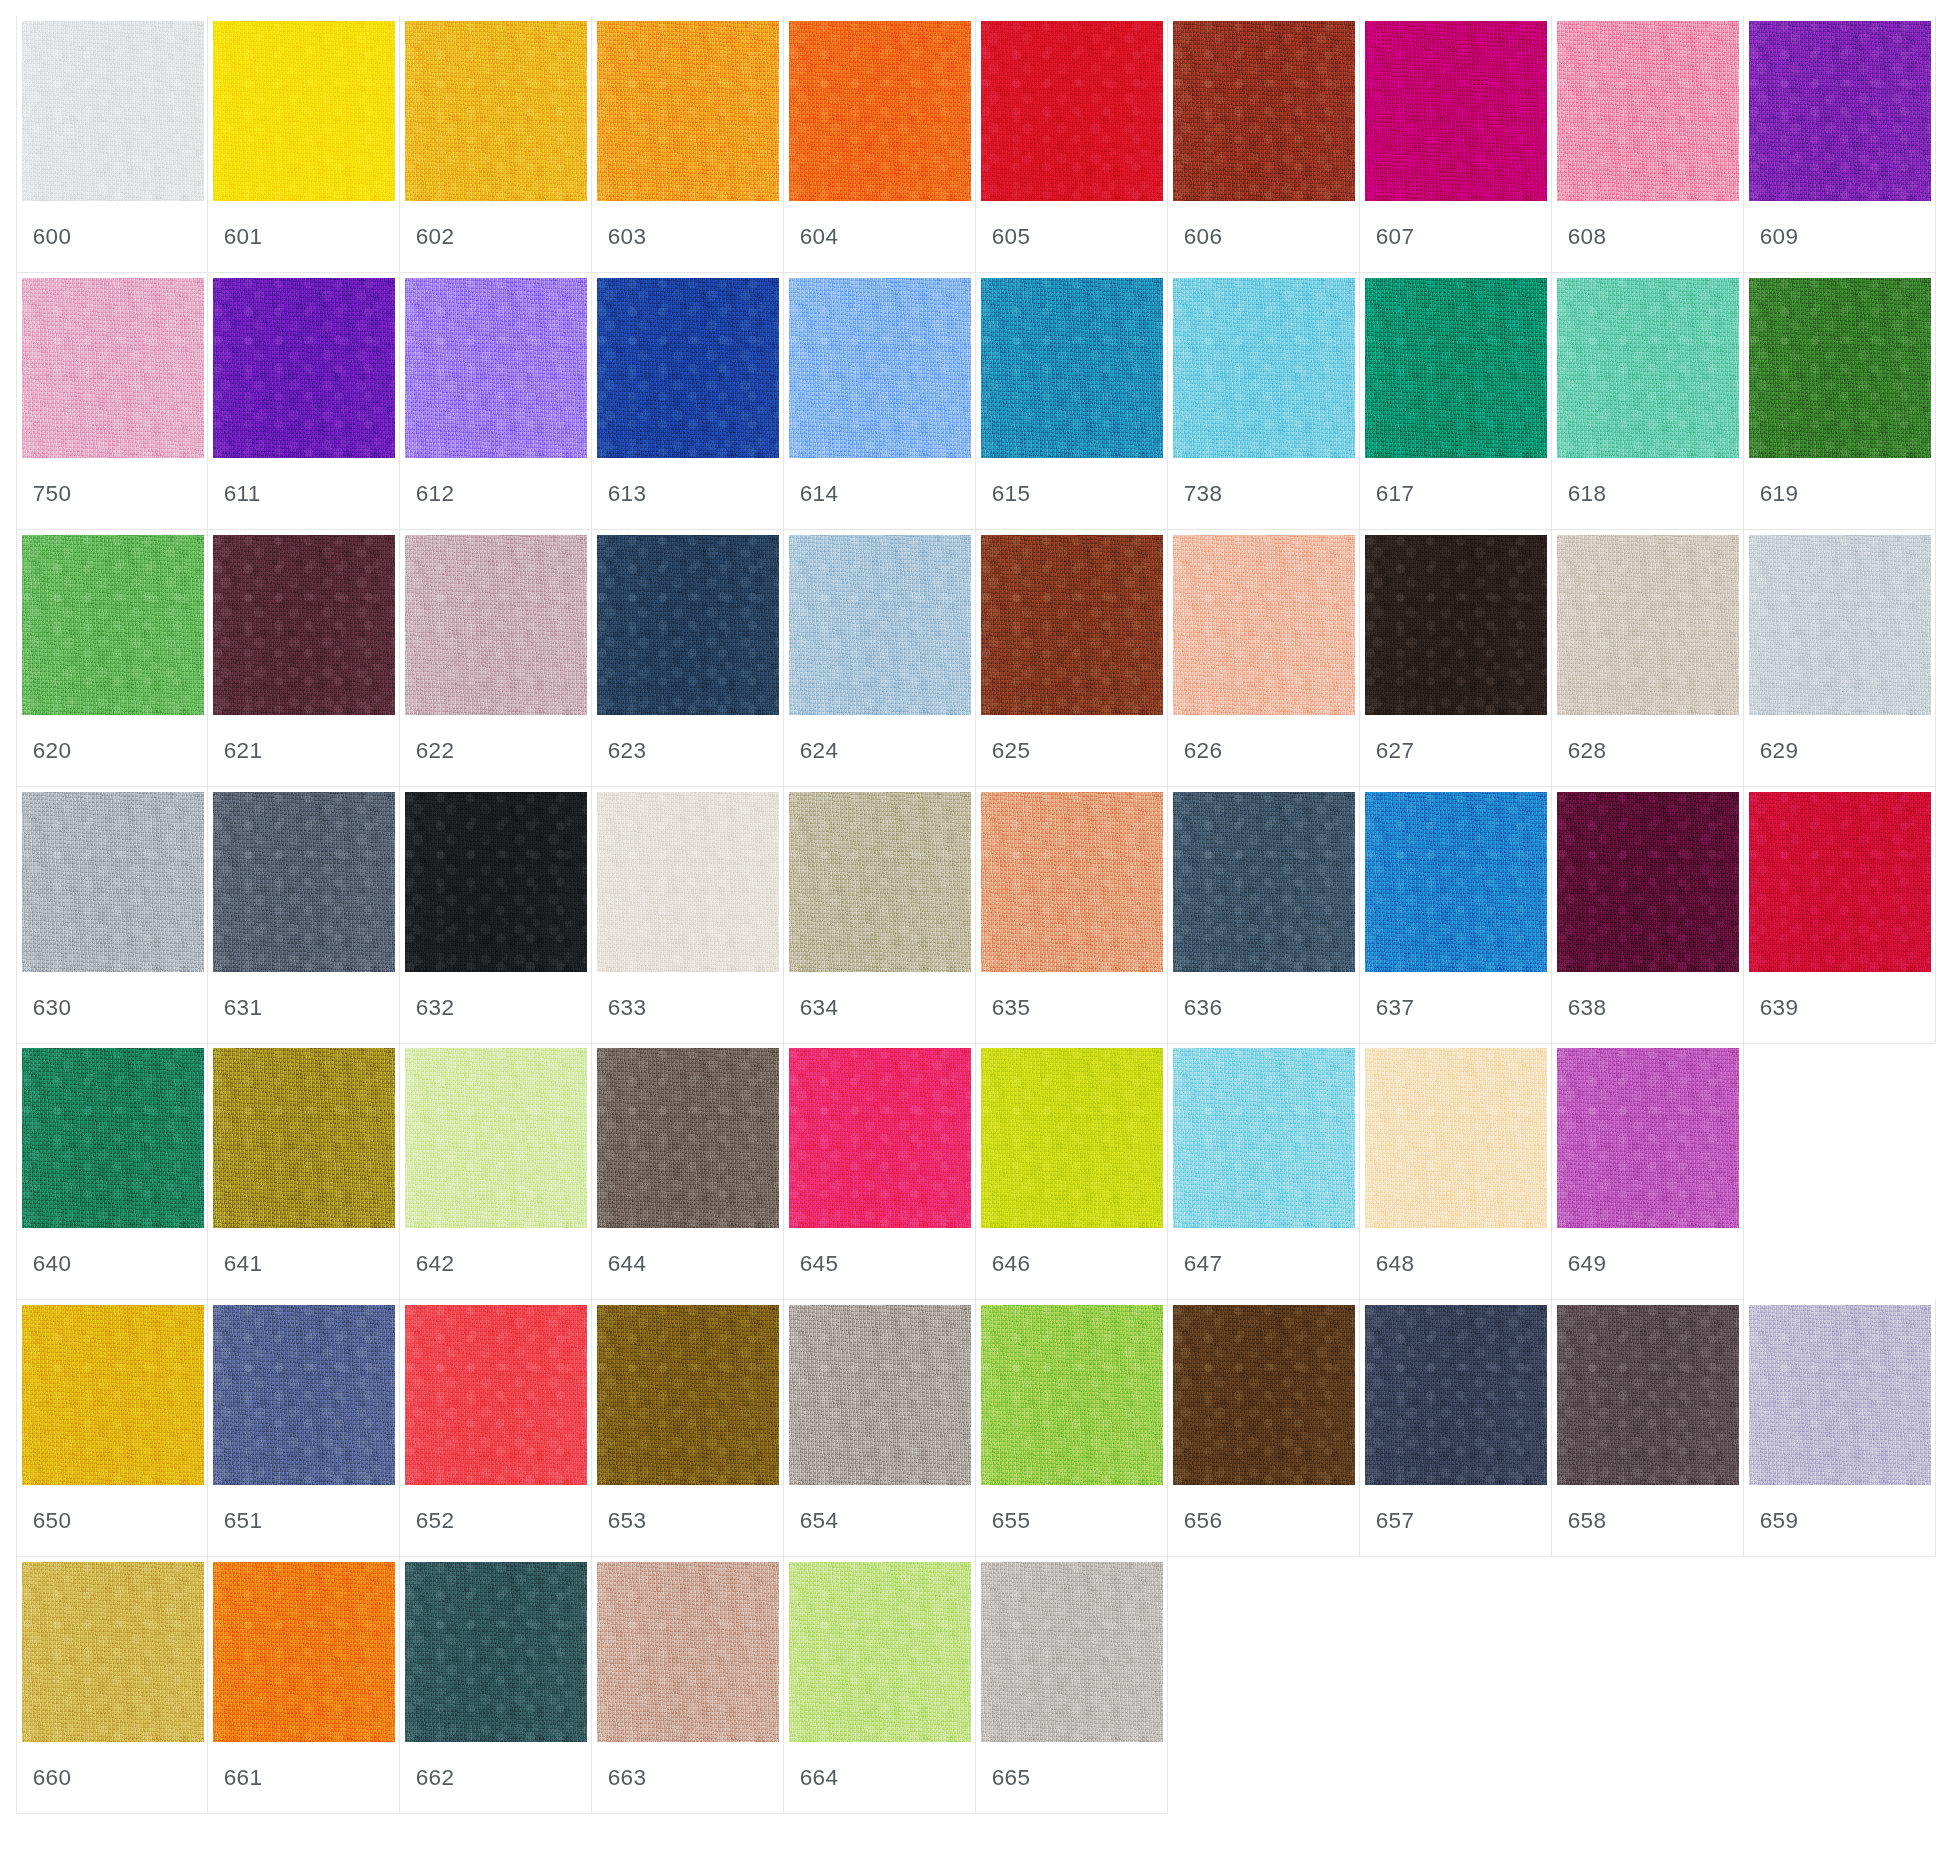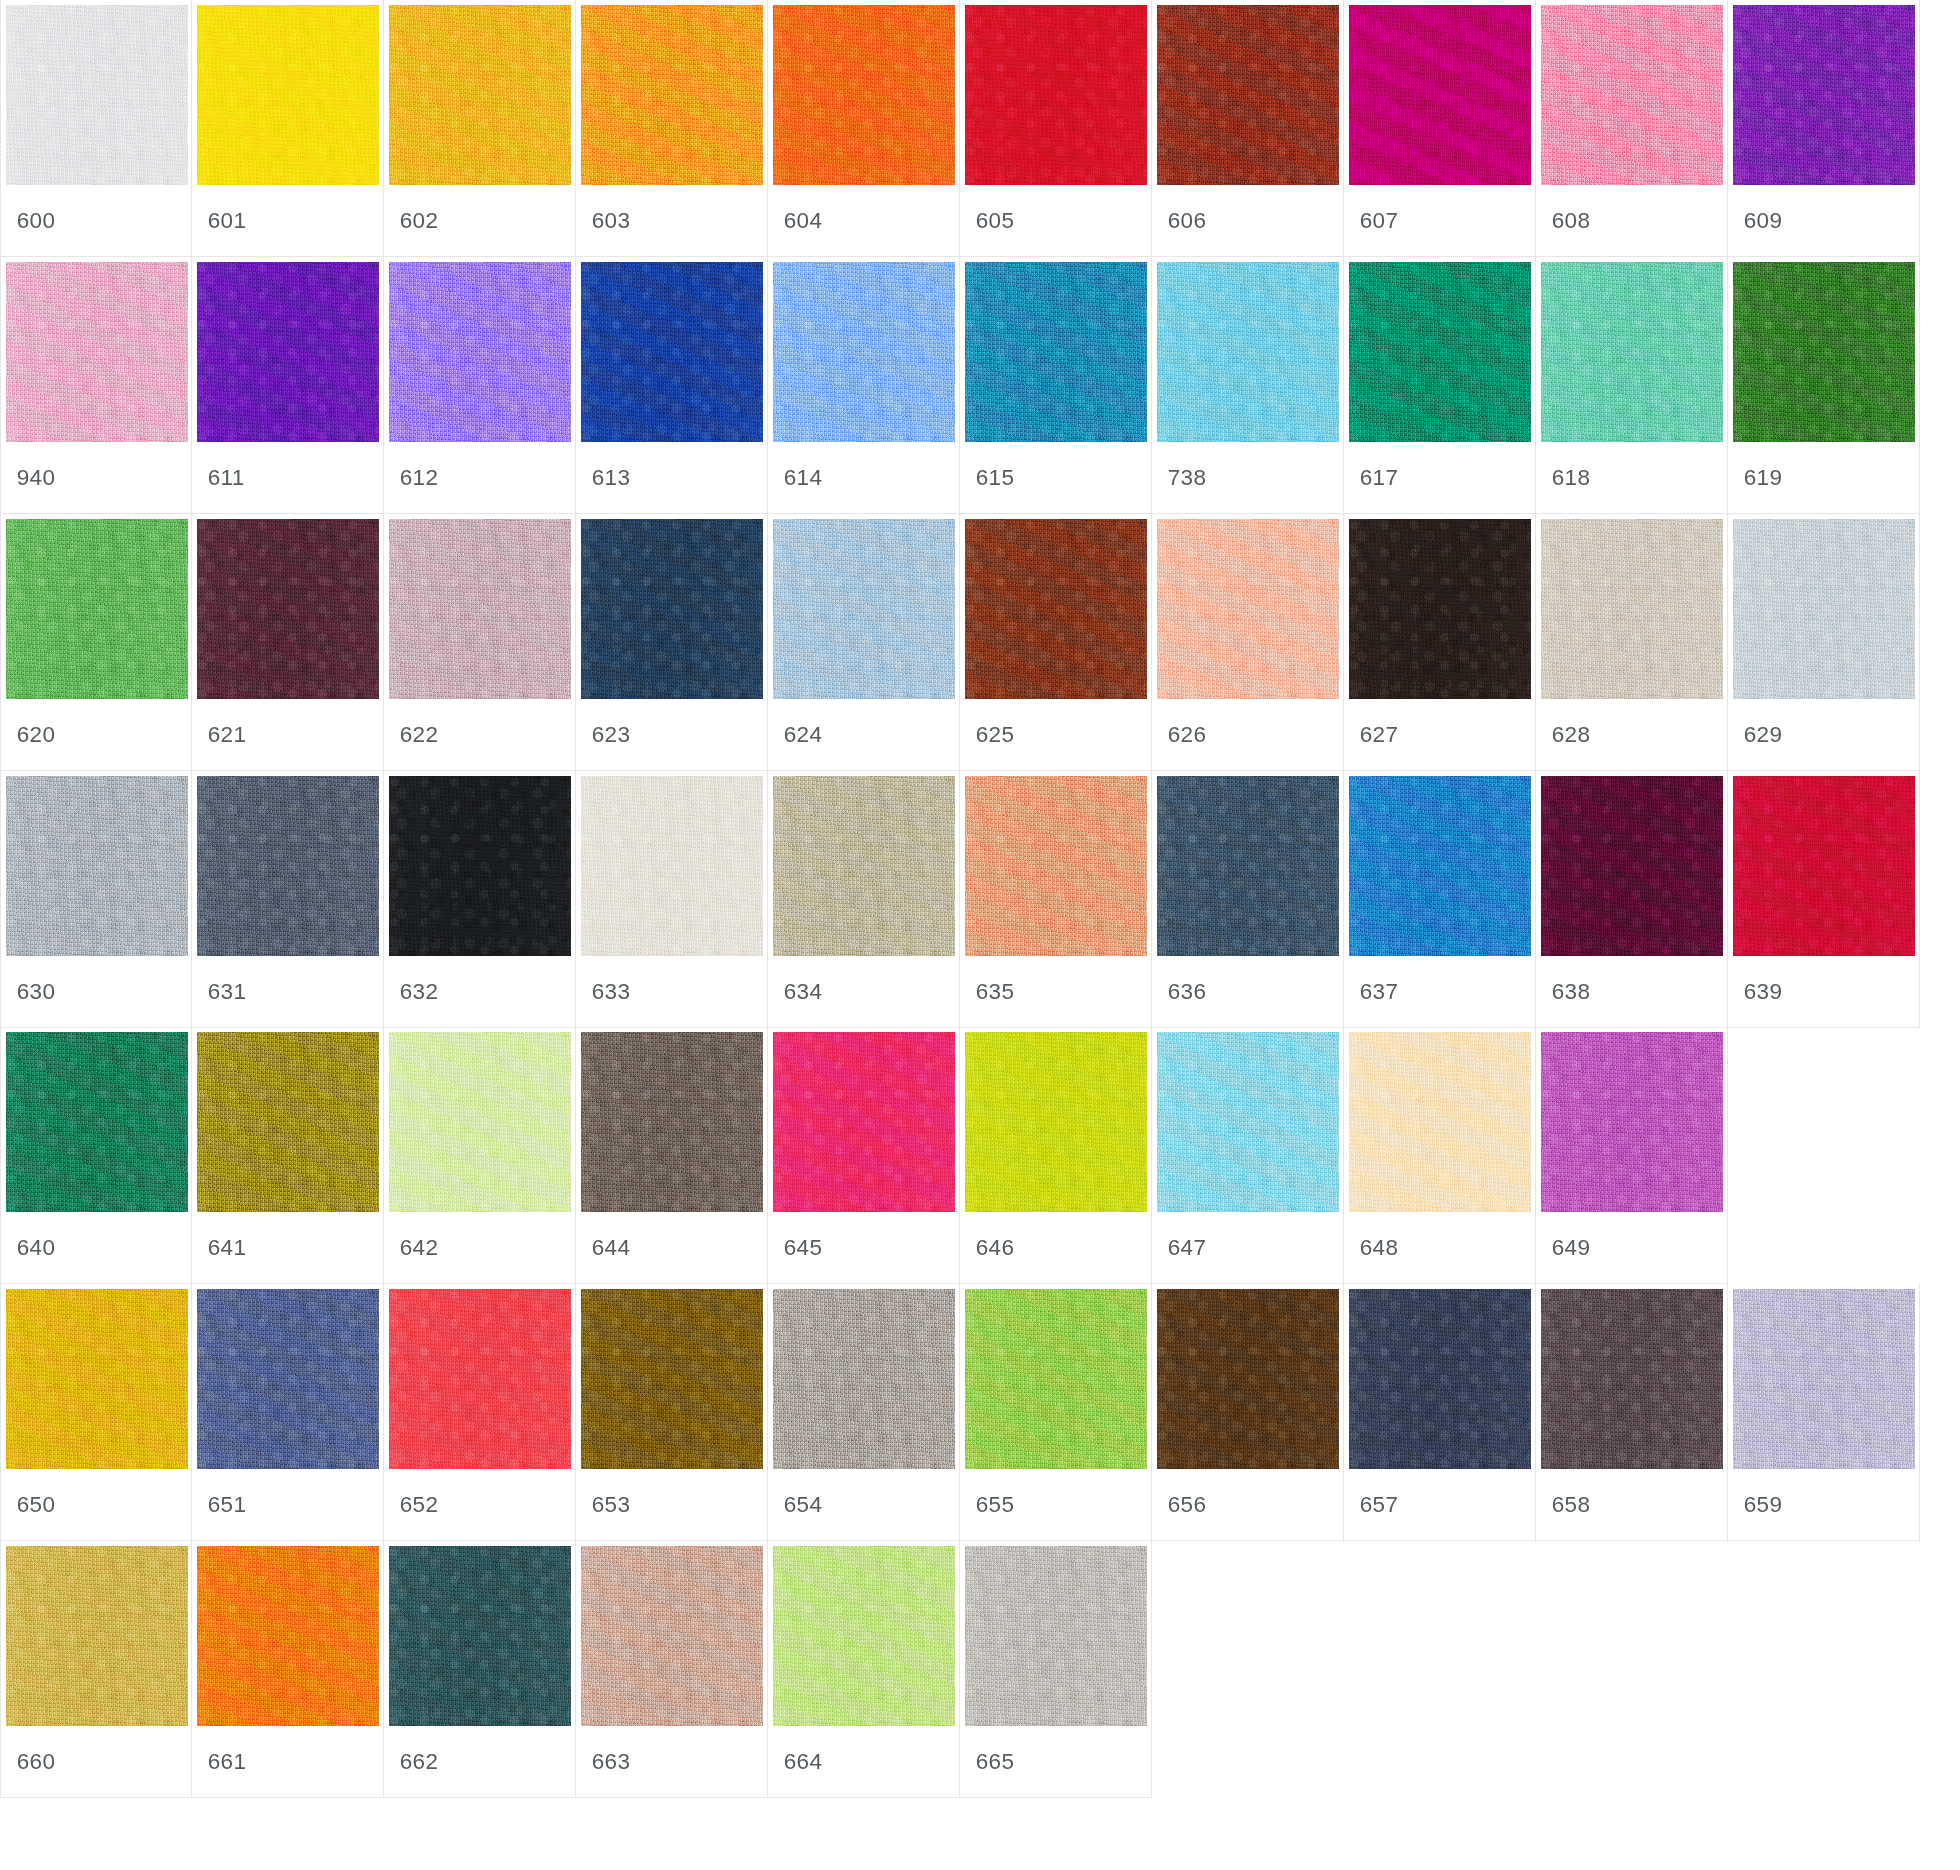--- a/index.html
+++ b/index.html
@@ -7,21 +7,21 @@
   body{
     width:1960px;
     height:1870px;
     background:#ffffff;
     font-family:"Liberation Sans","DejaVu Sans",sans-serif;
     overflow:hidden;
   }
   #swatch-grid{
     position:relative;
     width:1960px;
-    padding:0;
+    padding:16px;
     box-sizing:border-box;
   }
   .swatch-row{
     display:flex;
     flex-direction:row;
     align-items:flex-start;
     margin:0;
     padding:0;
   }
   .swatch-cell{
@@ -130,21 +130,21 @@
         <div class="swatch-label">608</div>
       </div>
       <div class="swatch-cell">
         <div class="swatch-img" style="background-color: rgb(107, 31, 163);"></div>
         <div class="swatch-label">609</div>
       </div>
     </div>
     <div class="swatch-row">
       <div class="swatch-cell first">
         <div class="swatch-img" style="background-color: rgb(226, 158, 189);"></div>
-        <div class="swatch-label">940</div>
+        <div class="swatch-label">750</div>
       </div>
       <div class="swatch-cell">
         <div class="swatch-img" style="background-color: rgb(90, 24, 168);"></div>
         <div class="swatch-label">611</div>
       </div>
       <div class="swatch-cell">
         <div class="swatch-img" style="background-color: rgb(140, 108, 239);"></div>
         <div class="swatch-label">612</div>
       </div>
       <div class="swatch-cell">

